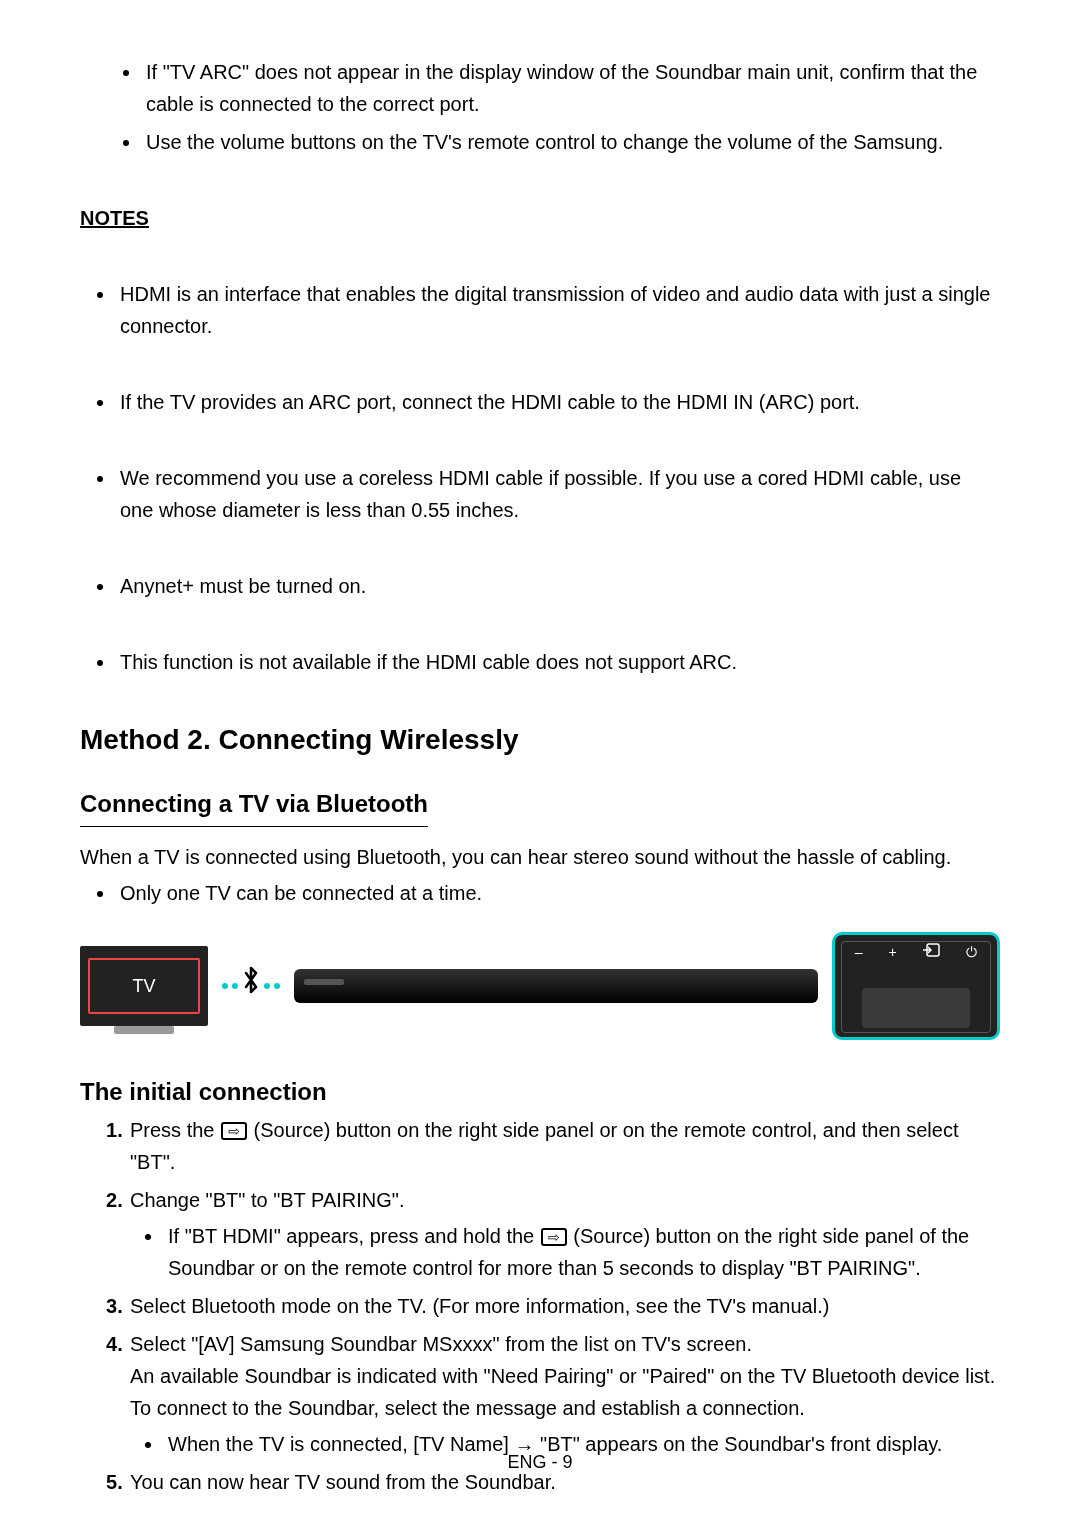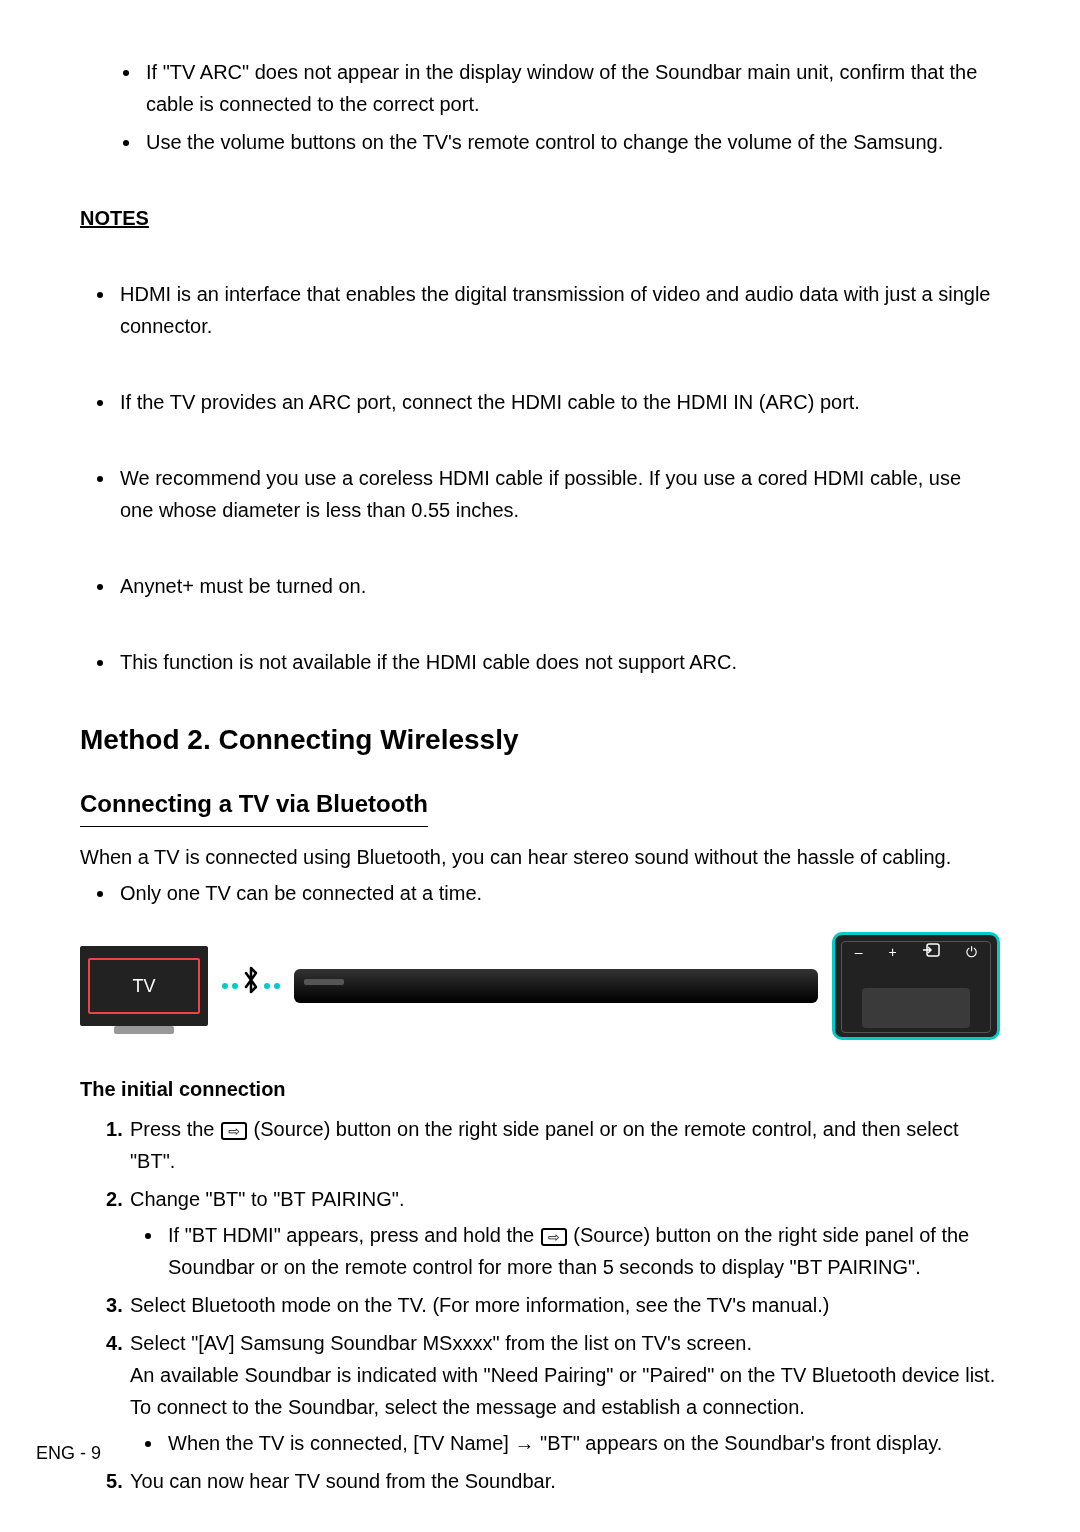--- a/index.html
+++ b/index.html
@@ -153,23 +153,23 @@
     .side-body {
       position: absolute;
       bottom: 4px;
       left: 20px;
       right: 20px;
       height: 40px;
       background: #3a3a3a;
       border-radius: 4px;
     }
     h3.initial {
-      font-size: 20px;
-      font-weight: 700;
-      margin-bottom: 8px;
+      font-size: 24px;
+      font-weight: 700;
+      margin-bottom: 2px;
     }
     .num-list {
       list-style: none;
       margin-left: 26px;
       counter-reset: step;
     }
     .num-list > li {
       counter-increment: step;
       position: relative;
       padding-left: 24px;
@@ -200,25 +200,25 @@
       font-size: 11px;
       margin: 0 1px;
       position: relative;
     }
     .source-icon::before {
       content: "⇨";
       font-size: 14px;
     }
     .footer {
       position: absolute;
-      bottom: 64px;
+      bottom: 55px;
       left: 0;
       right: 0;
+      text-align: center;
       font-size: 18px;
-      margin-left: 36px;
     }
     .arrow { font-family: Arial; }
   </style>
 </head>
 <body>
 
 
 
 
 <ul class="bullet-list">

